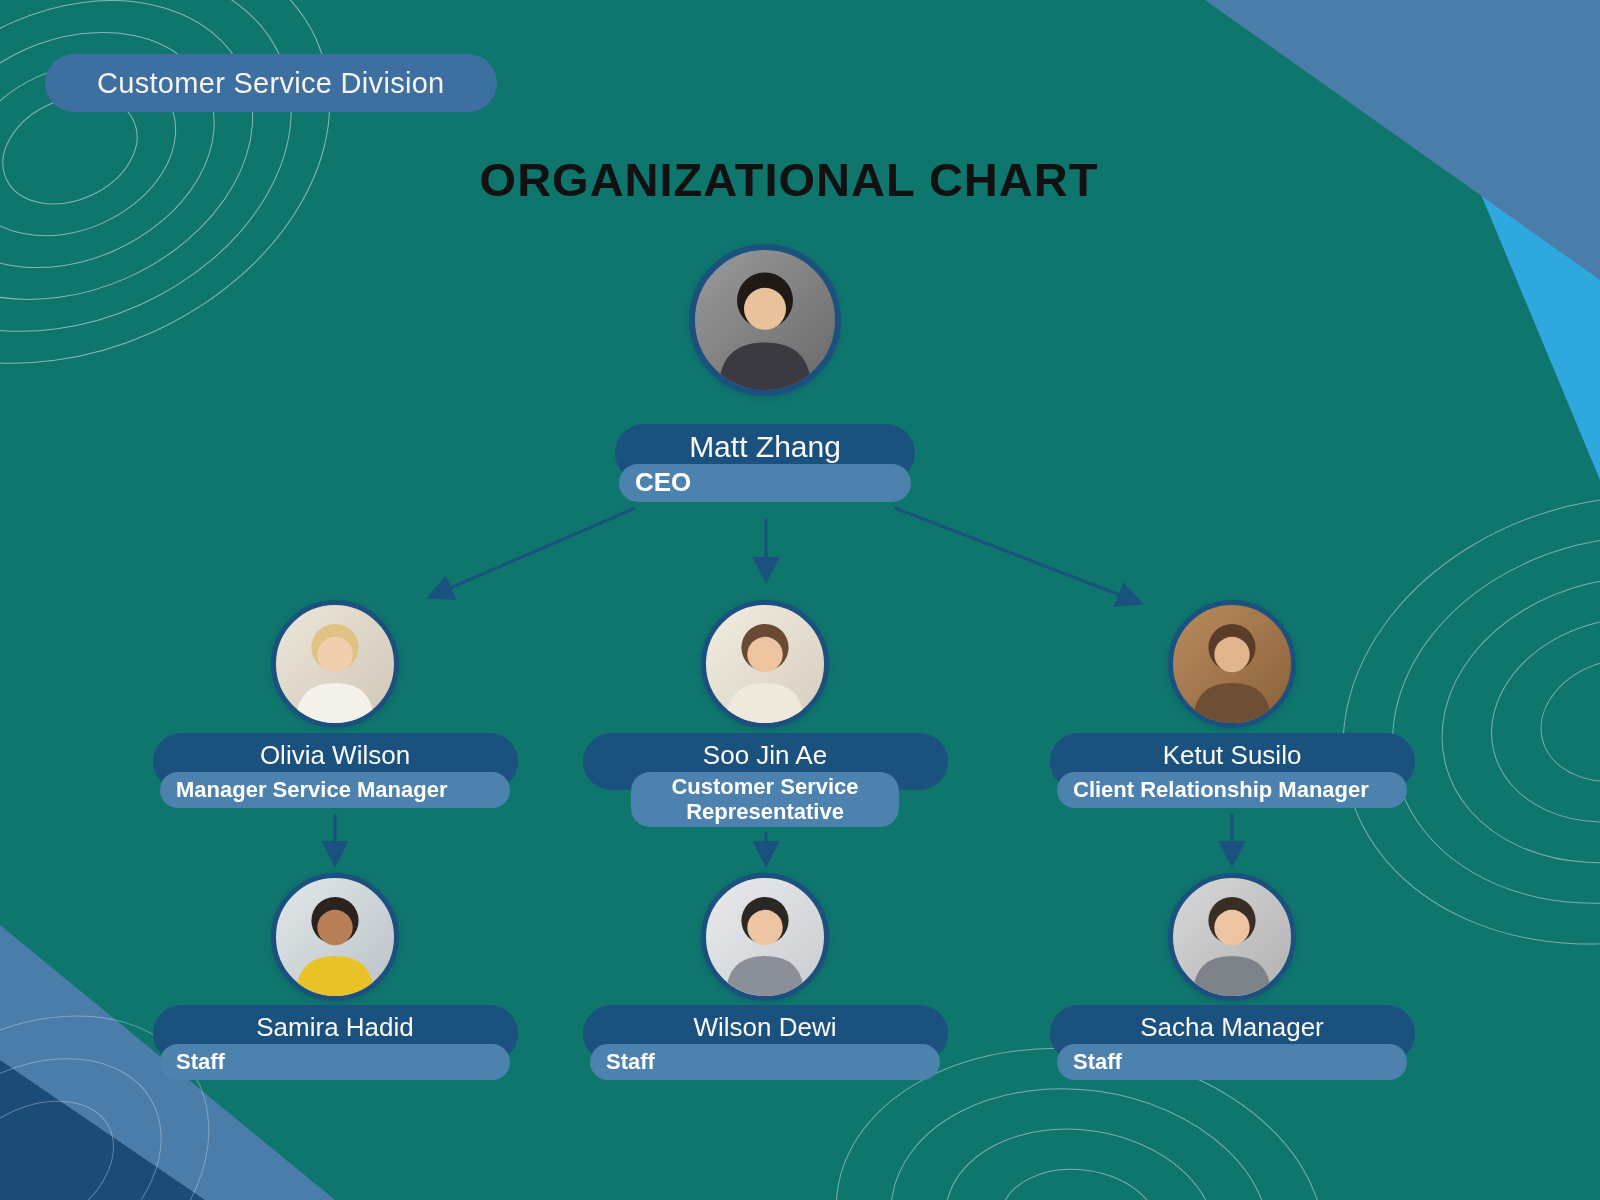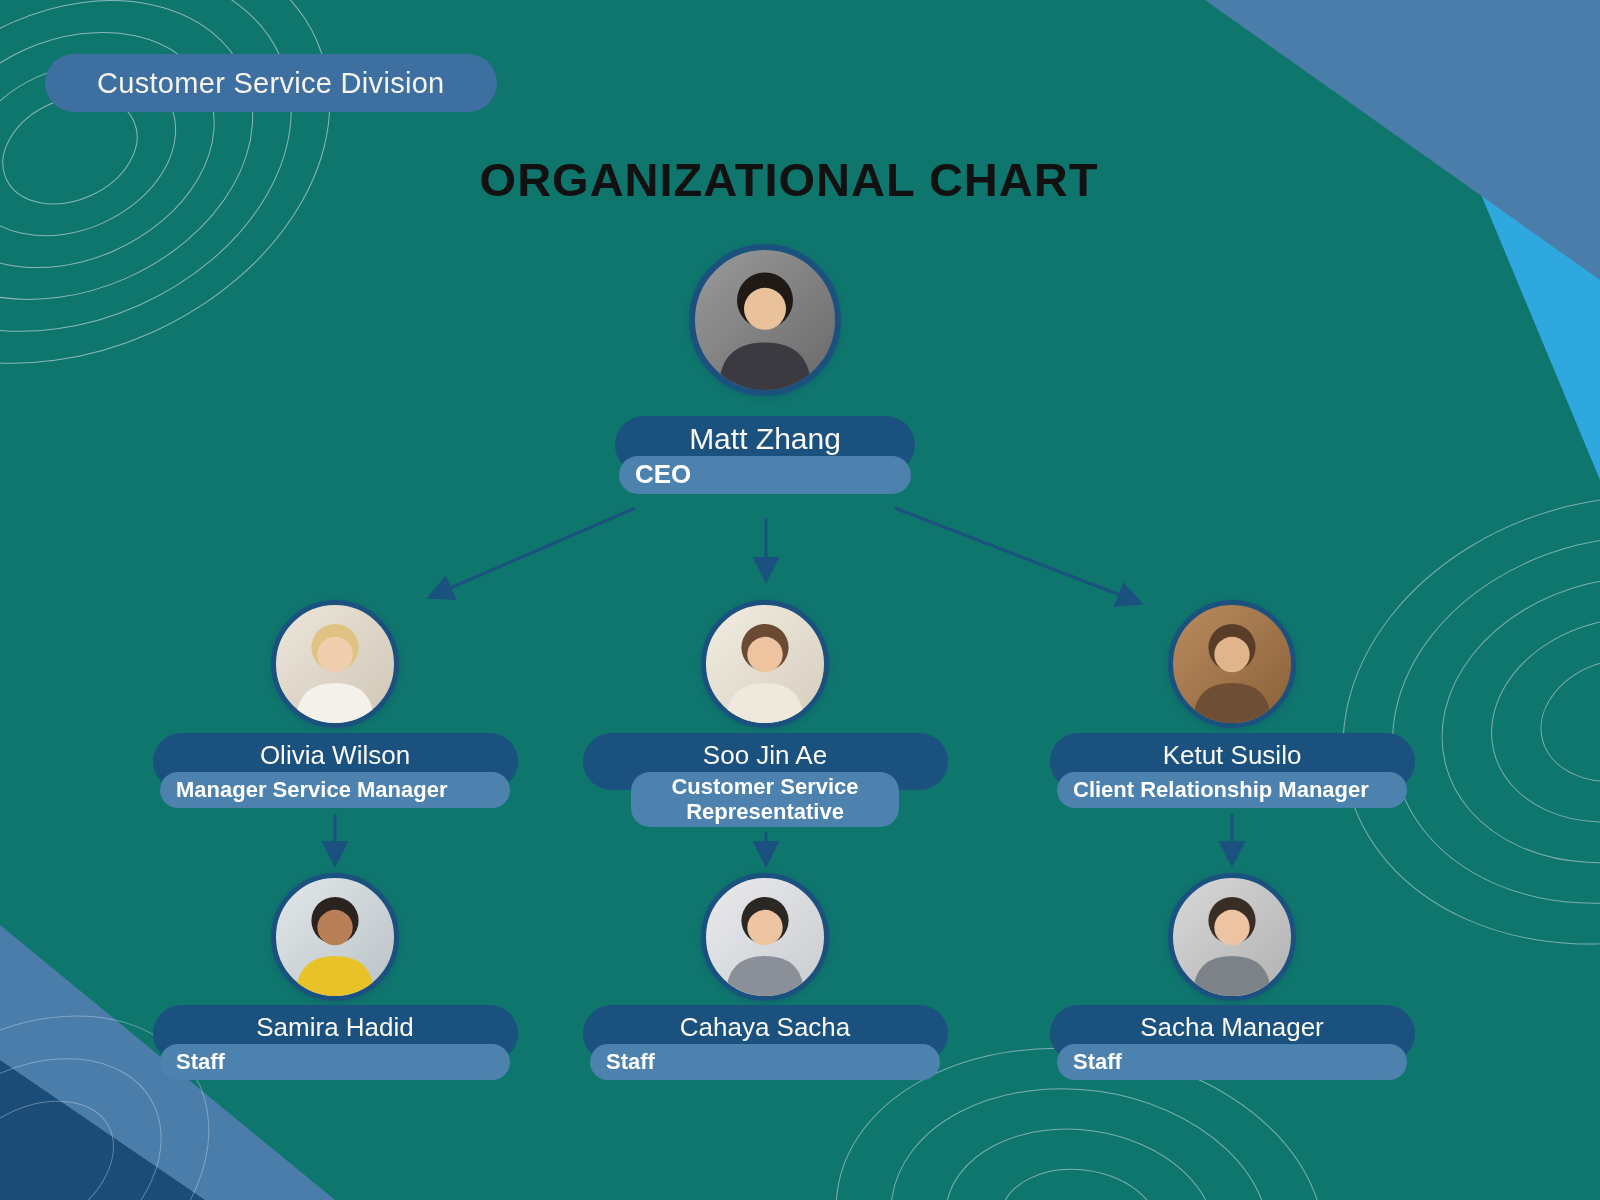--- a/index.html
+++ b/index.html
@@ -52,21 +52,21 @@
     background:#1b517e;color:#fbf9f3;border-radius:29px;
     display:flex;align-items:center;justify-content:center;
     position:relative;z-index:1;box-sizing:border-box;
   }
   .pill-role{
     background:#4d81ae;color:#ffffff;border-radius:19px;font-weight:bold;
     display:flex;align-items:center;text-align:center;
     position:relative;z-index:2;margin-top:-18px;min-height:36px;
     padding:3px 16px;box-sizing:border-box;line-height:1.12;
   }
-  .card-ceo .pill-name{width:300px;height:58px;font-size:30px;padding-bottom:12px;margin-top:20px;}
+  .card-ceo .pill-name{width:300px;height:58px;font-size:30px;padding-bottom:12px;margin-top:28px;}
   .card-ceo .pill-role{width:292px;min-height:38px;font-size:26px;}
   .card-m1 .pill-name,.card-m2 .pill-name,.card-m3 .pill-name{margin-top:5px;}
   .card-s1 .pill-name,.card-s2 .pill-name,.card-s3 .pill-name{margin-top:4px;}
   .pill-name.std{width:365px;height:57px;font-size:26px;padding-bottom:12px;}
   .pill-role.std{width:350px;font-size:22px;}
   .pill-role.narrow{width:268px;font-size:22px;}
 </style>
 </head>
 <body>
 
@@ -208,21 +208,21 @@
 
   <div class="card card-s2">
     <div class="avatar md p-s2">
       <svg viewBox="0 0 100 100">
         <circle cx="50" cy="36" r="20" style="fill:var(--hair)"></circle>
         <circle cx="50" cy="42" r="15" style="fill:var(--skin)"></circle>
         <path d="M17 100 Q17 66 50 66 Q83 66 83 100 Z" style="fill:var(--cloth)"></path>
       </svg>
     </div>
     <div class="pill-name std">
-      <span>Cahaya Sacha</span>
+      <span>Wilson Dewi</span>
     </div>
     <div class="pill-role std">
       <span>Staff</span>
     </div>
   </div>
 
   <div class="card card-s3">
     <div class="avatar md p-s3">
       <svg viewBox="0 0 100 100">
         <circle cx="50" cy="36" r="20" style="fill:var(--hair)"></circle>

